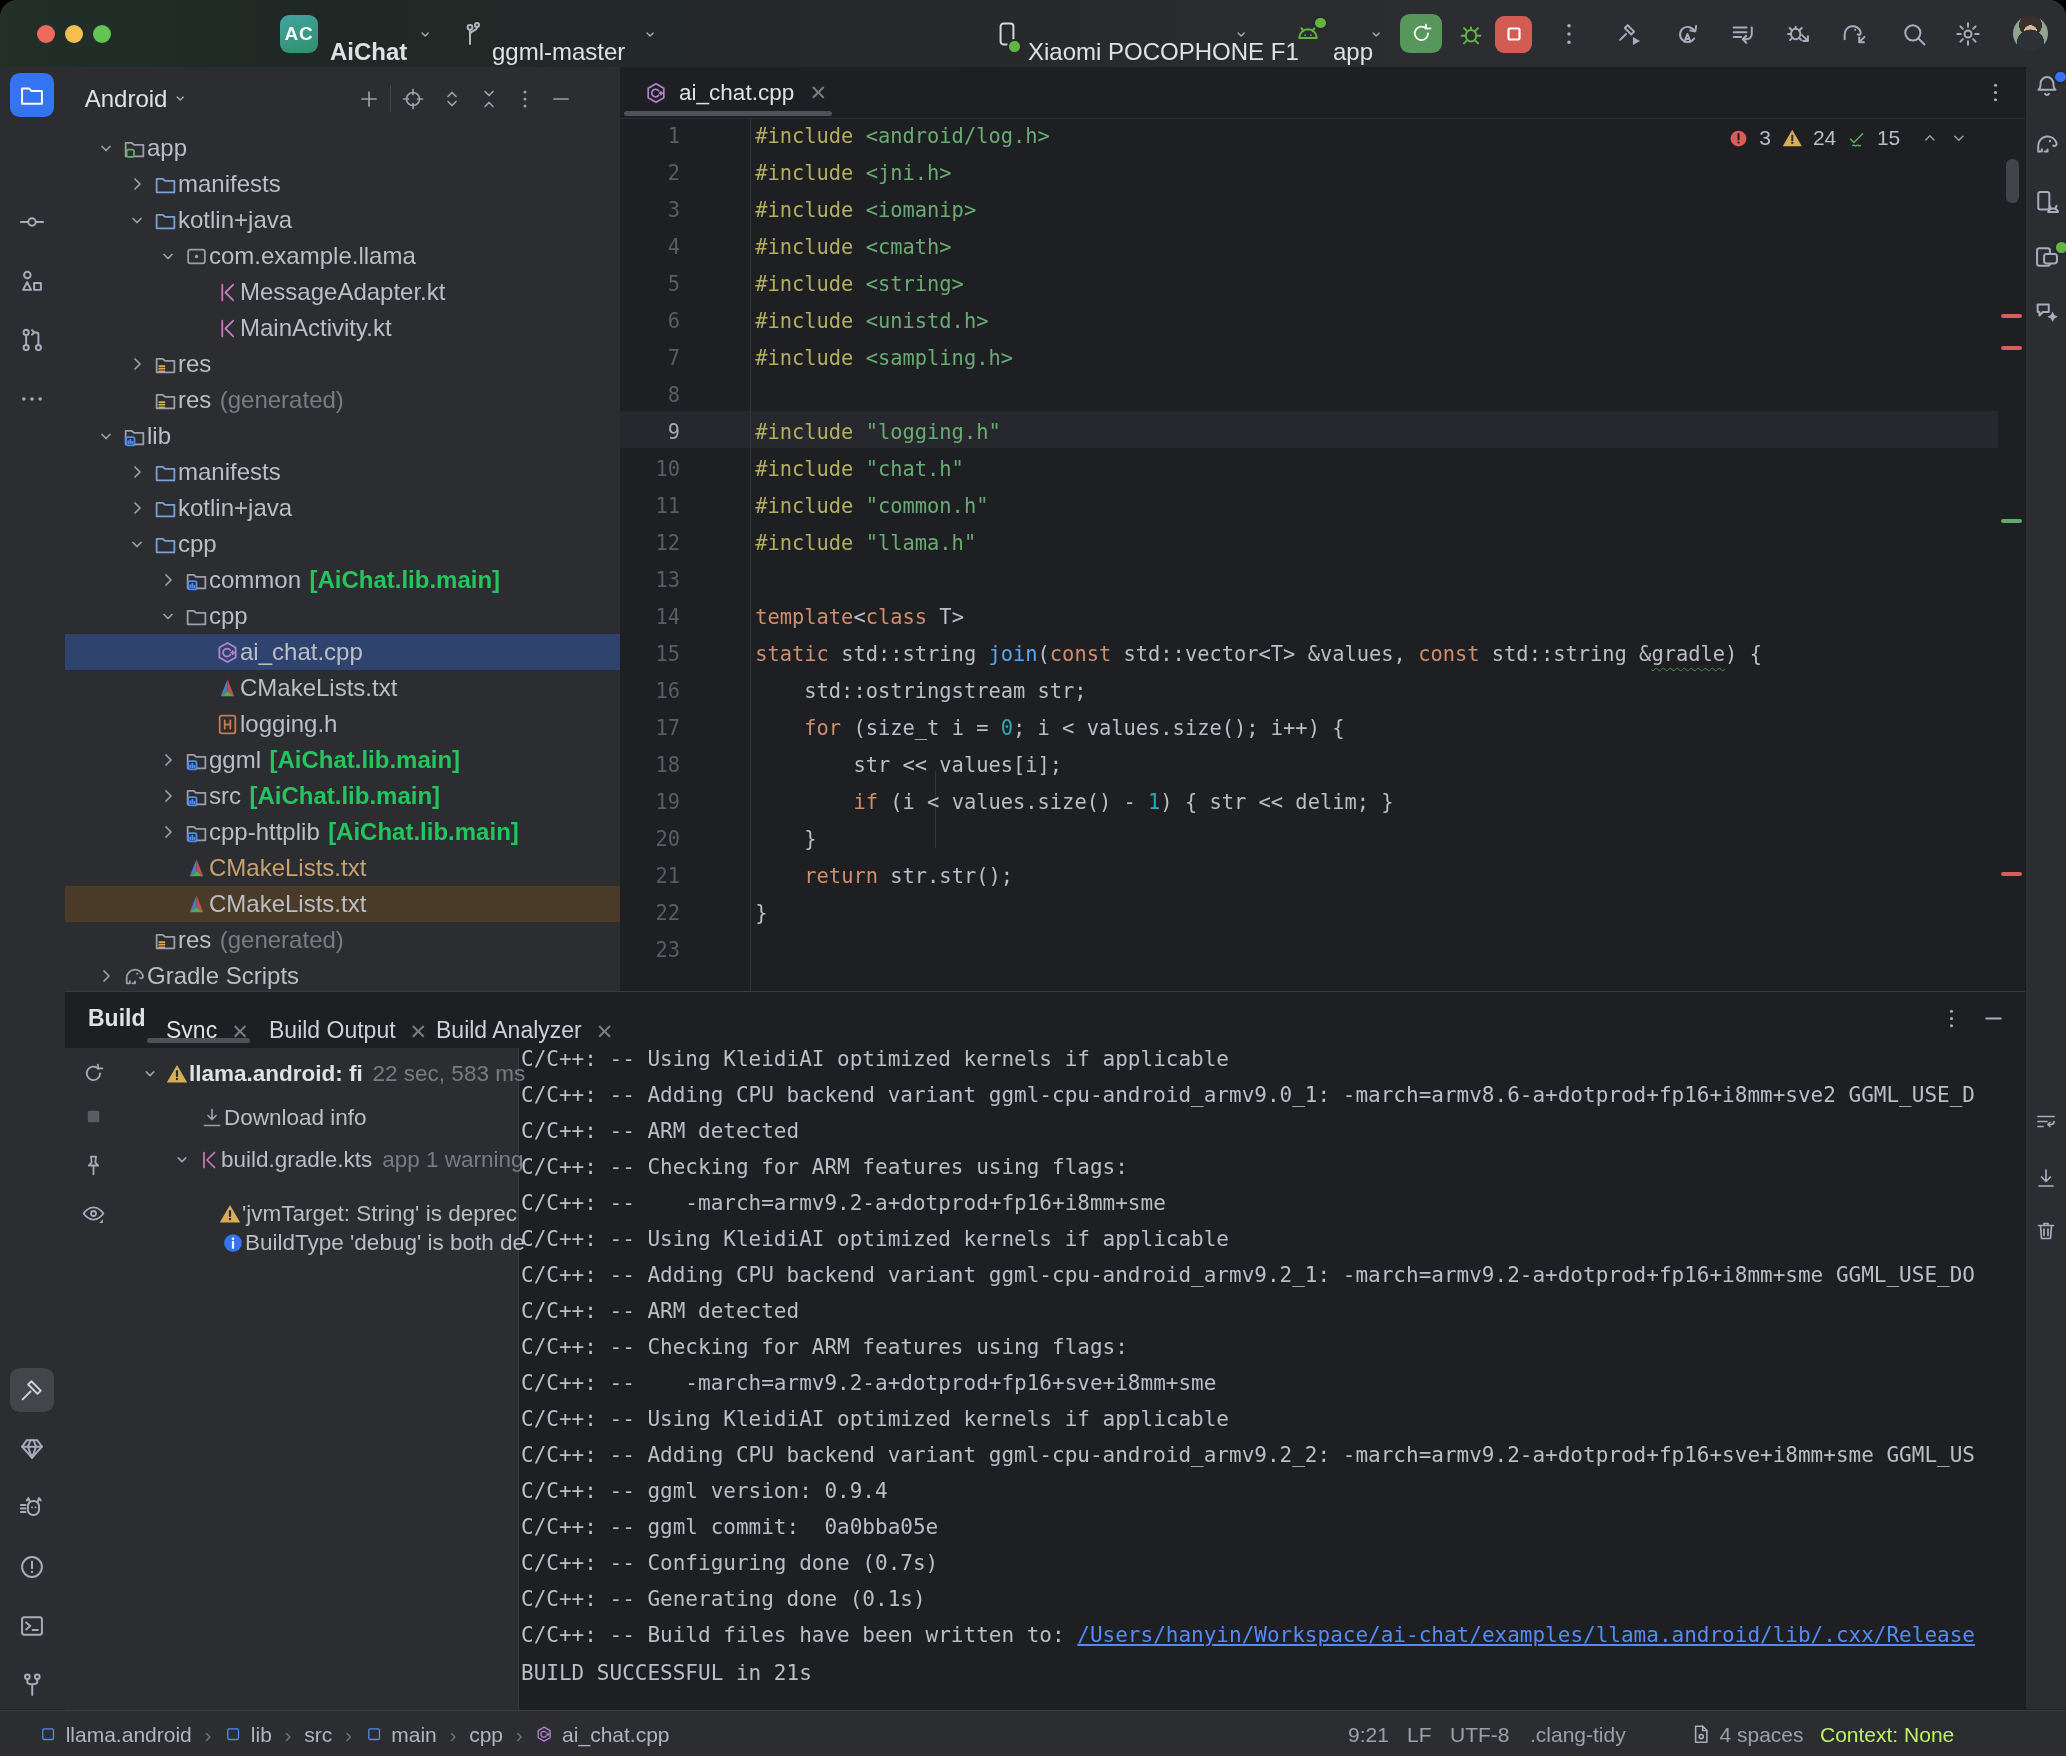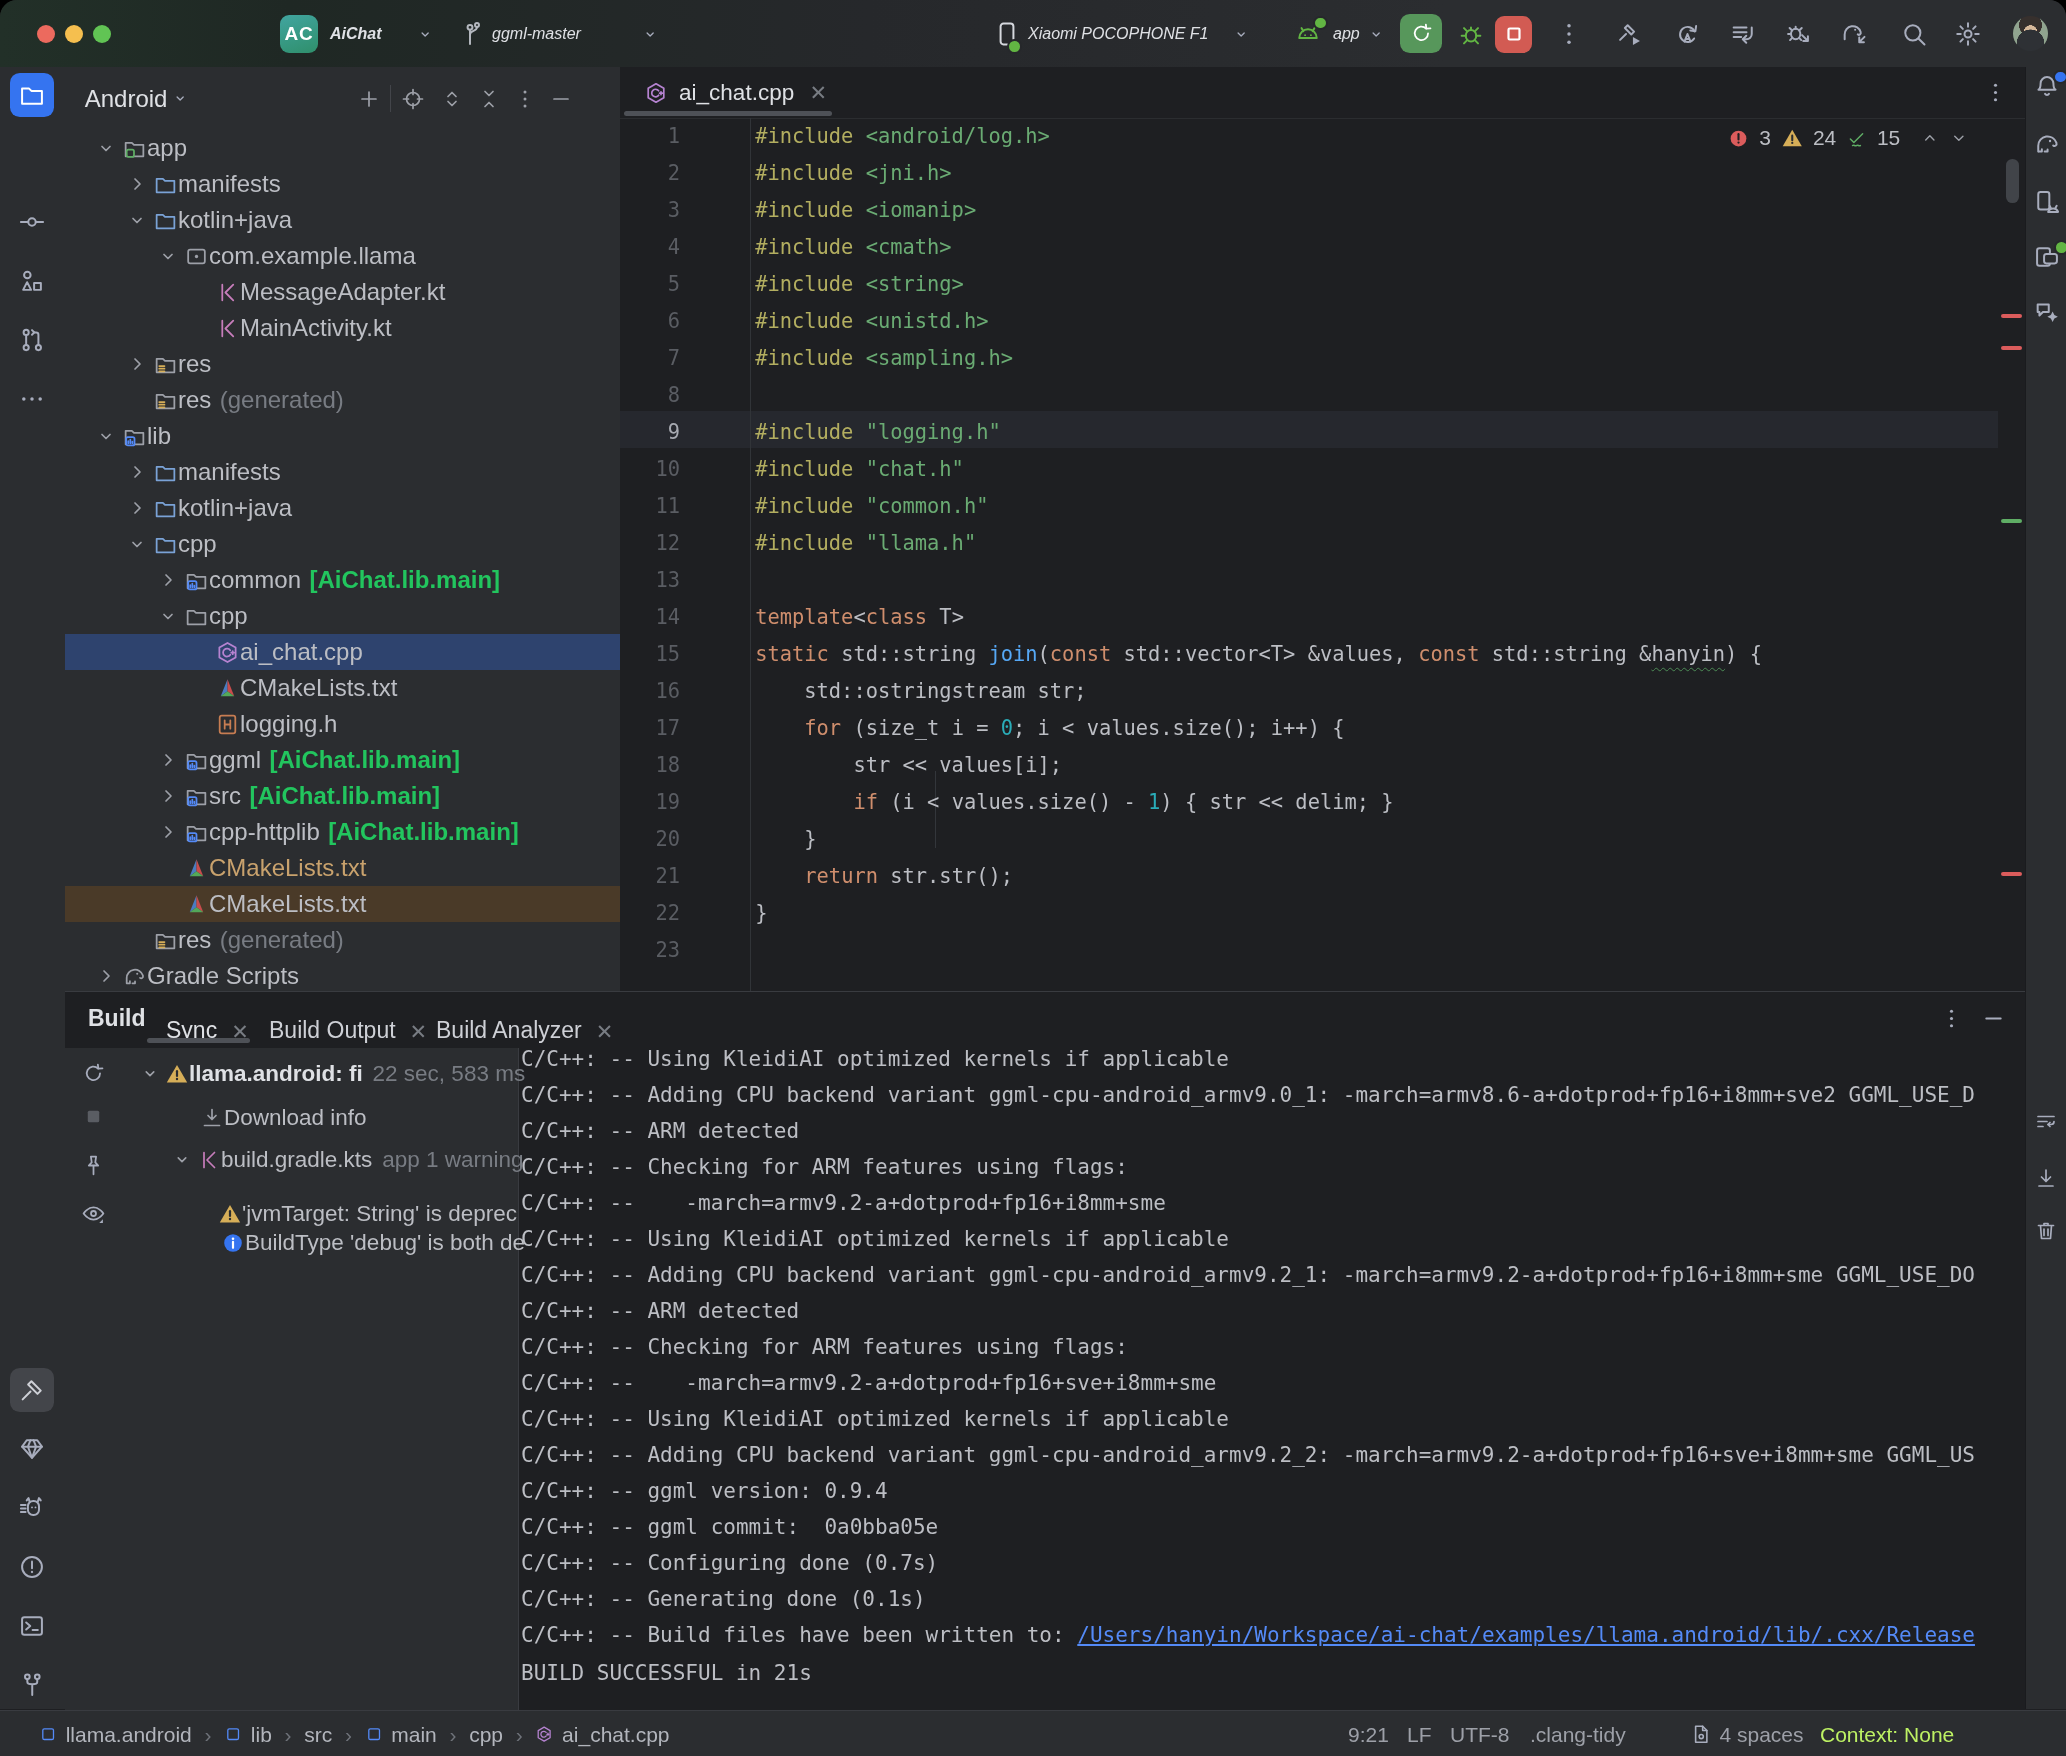--- a/index.html
+++ b/index.html
@@ -9,21 +9,21 @@
   .ic{display:inline-flex;align-items:center;justify-content:center;color:#A8ADBD;}
   .ic svg{width:100%;height:100%;stroke:currentColor;fill:none;stroke-width:1.7;stroke-linecap:round;stroke-linejoin:round;}
   
   #titlebar{left:0;top:0;width:2066px;height:67px;
     background:linear-gradient(90deg,#223028 0%,#1f2824 14%,#26282B 42%,#2B2D30 70%);
     border-bottom:0.7px solid #161718;}
   .light{width:18.3px;height:18.3px;border-radius:50%;top:24.6px;}
   #logo{left:280px;top:14.8px;width:38px;height:38px;border-radius:9.1px;
     background:linear-gradient(160deg,#41A5A0,#2F8F6B);color:#fff;font-weight:bold;font-size:19px;
     display:flex;align-items:center;justify-content:center;letter-spacing:0.7px;}
-  .tbtext{top:0;height:67px;display:flex;align-items:center;font-size:16px;color:#DFE1E5;font-style:italic;}
+  .tbtext{top:18px;height:67px;display:flex;align-items:center;font-size:24px;color:#DFE1E5;}
   .chev{width:18.3px;height:18.3px;}
   .tbicon{top:19.7px;width:28px;height:28px;}
   .greendot{position:absolute;width:10.5px;height:10.5px;border-radius:50%;background:#62B543;border:2.1px solid #26282B;}
   #run-btn{left:1400px;top:14px;width:42px;height:39px;border-radius:9.8px;background:#57975B;color:#fff;}
   #run-btn .ic{width:25px;height:25px;color:#fff;}
   #stop-btn{left:1495px;top:15.5px;width:37px;height:37px;border-radius:9.1px;background:#D25B53;}
   #avatar{left:2013px;top:16px;width:35px;height:35px;border-radius:50%;
     background:radial-gradient(circle at 50% 78%,#2E3135 0 42%,transparent 43%),
       radial-gradient(circle at 50% 46%,#D8B99A 0 26%,transparent 27%),
       radial-gradient(circle at 50% 26%,#37302D 0 36%,transparent 37%),#90A48F;}
@@ -789,21 +789,21 @@
         <div class="cline"><span class="s-pp">#include</span><span class="s-pl"> </span><span class="s-str">&lt;string&gt;</span></div>
         <div class="cline"><span class="s-pp">#include</span><span class="s-pl"> </span><span class="s-str">&lt;unistd.h&gt;</span></div>
         <div class="cline"><span class="s-pp">#include</span><span class="s-pl"> </span><span class="s-str">&lt;sampling.h&gt;</span></div>
         <div class="cline"></div>
         <div class="cline"><span class="s-pp">#include</span><span class="s-pl"> </span><span class="s-str">"logging.h"</span></div>
         <div class="cline"><span class="s-pp">#include</span><span class="s-pl"> </span><span class="s-str">"chat.h"</span></div>
         <div class="cline"><span class="s-pp">#include</span><span class="s-pl"> </span><span class="s-str">"common.h"</span></div>
         <div class="cline"><span class="s-pp">#include</span><span class="s-pl"> </span><span class="s-str">"llama.h"</span></div>
         <div class="cline"></div>
         <div class="cline"><span class="s-kw">template</span><span class="s-pl">&lt;</span><span class="s-kw">class</span><span class="s-pl"> T&gt;</span></div>
-        <div class="cline"><span class="s-kw">static</span><span class="s-pl"> std::string </span><span class="s-fn">join</span><span class="s-pl">(</span><span class="s-kw">const</span><span class="s-pl"> std::vector&lt;T&gt; &amp;values, </span><span class="s-kw">const</span><span class="s-pl"> std::string &amp;</span><span class="s-pl s-und">hanyin</span><span class="s-pl">) {</span></div>
+        <div class="cline"><span class="s-kw">static</span><span class="s-pl"> std::string </span><span class="s-fn">join</span><span class="s-pl">(</span><span class="s-kw">const</span><span class="s-pl"> std::vector&lt;T&gt; &amp;values, </span><span class="s-kw">const</span><span class="s-pl"> std::string &amp;</span><span class="s-pl s-und">gradle</span><span class="s-pl">) {</span></div>
         <div class="cline"><span class="s-pl">    std::ostringstream str;</span></div>
         <div class="cline"><span class="s-pl">    </span><span class="s-kw">for</span><span class="s-pl"> (size_t i = </span><span class="s-num">0</span><span class="s-pl">; i &lt; values.size(); i++) {</span></div>
         <div class="cline"><span class="s-pl">        str &lt;&lt; values[i];</span></div>
         <div class="cline"><span class="s-pl">        </span><span class="s-kw">if</span><span class="s-pl"> (i &lt; values.size() - </span><span class="s-num">1</span><span class="s-pl">) { str &lt;&lt; delim; }</span></div>
         <div class="cline"><span class="s-pl">    }</span></div>
         <div class="cline"><span class="s-pl">    </span><span class="s-kw">return</span><span class="s-pl"> str.str();</span></div>
         <div class="cline"><span class="s-pl">}</span></div>
         <div class="cline"></div>
       </div>
 

